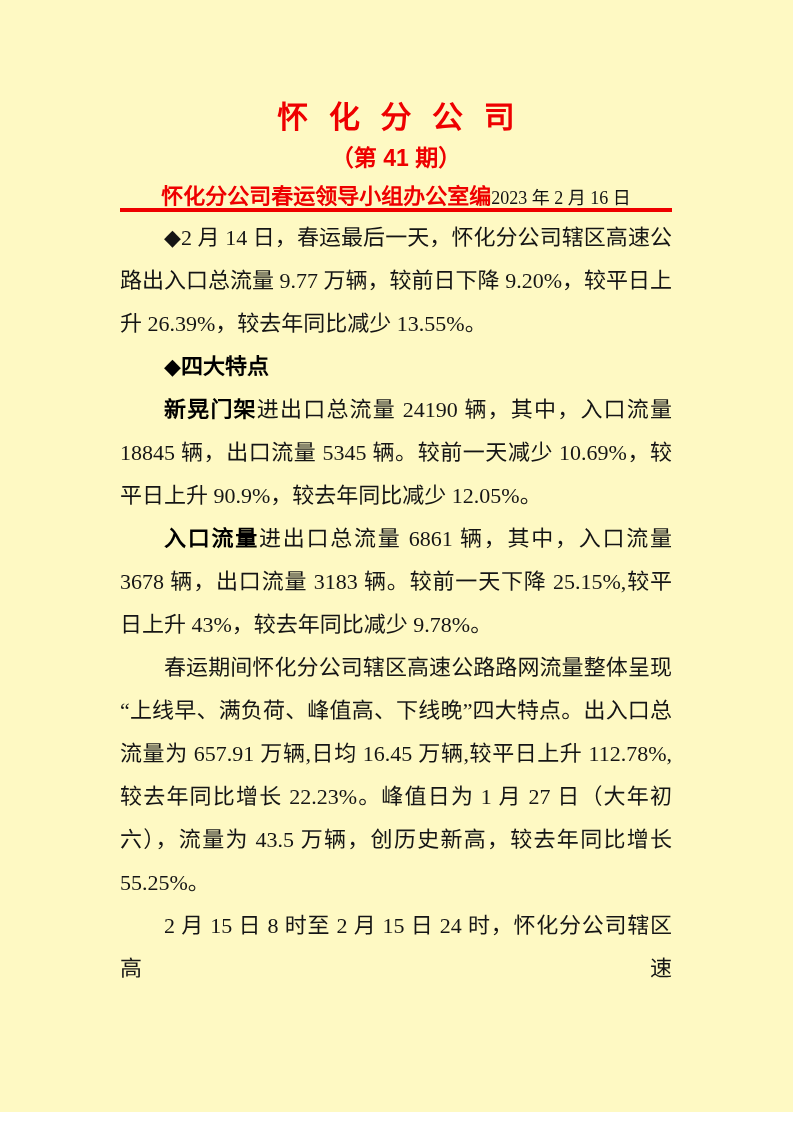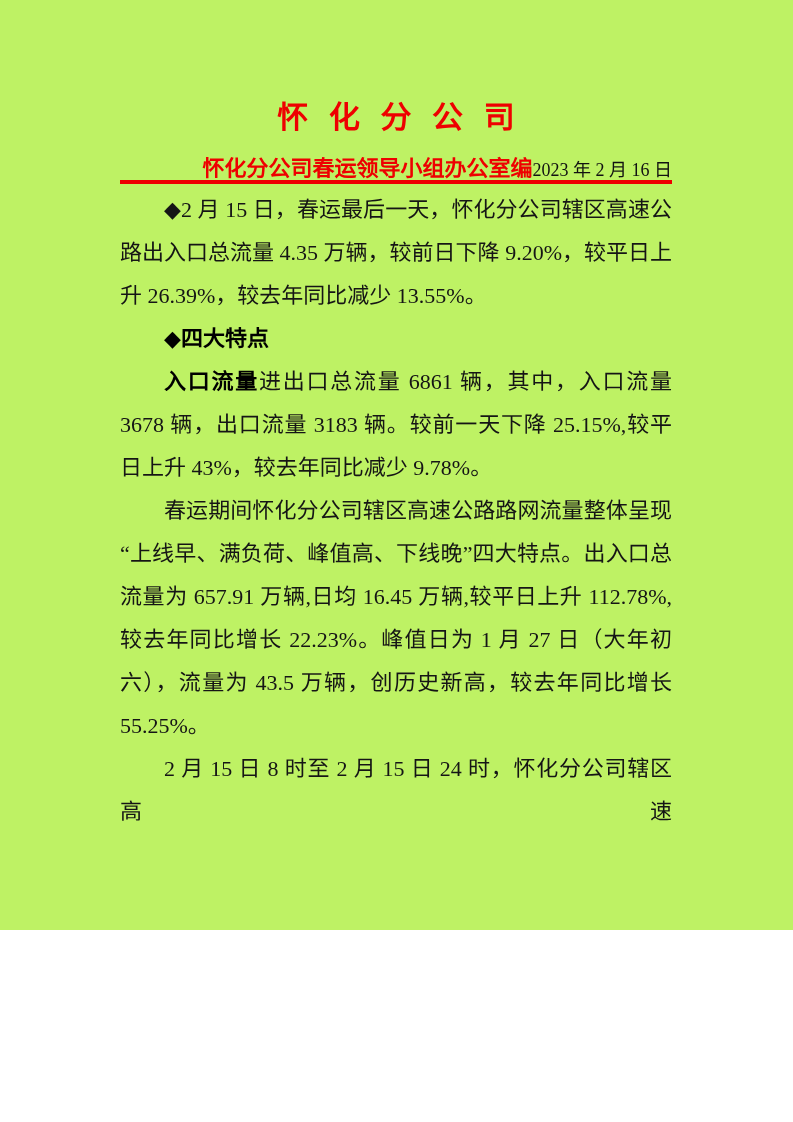--- a/index.html
+++ b/index.html
@@ -3,23 +3,23 @@
 <meta charset="utf-8">
 <style>
   html, body {
     margin: 0;
     padding: 0;
     background: #ffffff;
   }
   .page {
     position: relative;
     width: 793px;
-    height: 930px;
+    height: 1112px;
     margin: 0 auto;
-    background: #bef264;
+    background: #fef9c3;
     overflow: hidden;
     font-family: "Liberation Serif", "DejaVu Serif", serif;
     color: #151515;
   }
   .content {
     padding: 96px 121px 0 120px; 
   }
   
   .title-line {
     margin: 0;
@@ -36,24 +36,24 @@
     margin: 0;
     text-align: center;
     color: var(--accent, #ee0000);
     font-family: "Liberation Sans", "DejaVu Sans", sans-serif;
     font-weight: bold;
     font-size: 23px;
     line-height: 36px;
     white-space: nowrap;
   }
   .editor-row {
-    margin-top: 10px;
+    margin-top: 2px;
     height: 26px;
     display: flex;
-    justify-content: flex-end;
+    justify-content: center;
     align-items: baseline;
   }
   .editor-label {
     color: var(--accent, #ee0000);
     font-family: "Liberation Sans", "DejaVu Sans", sans-serif;
     font-weight: bold;
     font-size: 22px;
     white-space: nowrap;
   }
   .doc-date {
@@ -102,33 +102,35 @@
   }
 </style>
 </head>
 <body>
 
 <div class="page">
   <div class="content">
 
     <header>
       <h1 class="title-line">怀 化 分 公 司</h1>
+      <div class="issue-line">（第 41 期）</div>
       <div class="editor-row">
         <span class="editor-label">怀化分公司春运领导小组办公室编</span>
         <span class="doc-date">2023 年 2 月 16 日</span>
       </div>
       <div class="red-rule"></div>
     </header>
 
     <main class="body-text">
 
-      <p class="para">◆2 月 15 日，春运最后一天，怀化分公司辖区高速公路出入口总流量 4.35 万辆，较前日下降 9.20%，较平日上升 26.39%，较去年同比减少 13.55%。</p>
+      <p class="para">◆2 月 14 日，春运最后一天，怀化分公司辖区高速公路出入口总流量 9.77 万辆，较前日下降 9.20%，较平日上升 26.39%，较去年同比减少 13.55%。</p>
 
       <p class="sub-heading">◆四大特点</p>
 
+      <p class="para"><span class="lead">新晃门架</span><span>进出口总流量 24190 辆，其中，入口流量 18845 辆，出口流量 5345 辆。较前一天减少 10.69%，较平日上升 90.9%，较去年同比减少 12.05%。</span></p>
 
       <p class="para"><span class="lead">入口流量</span><span>进出口总流量 6861 辆，其中，入口流量 3678 辆，出口流量 3183 辆。较前一天下降 25.15%,较平日上升 43%，较去年同比减少 9.78%。</span></p>
 
       <p class="para">春运期间怀化分公司辖区高速公路路网流量整体呈现“上线早、满负荷、峰值高、下线晚”四大特点。出入口总流量为 657.91 万辆,日均 16.45 万辆,较平日上升 112.78%,较去年同比增长 22.23%。峰值日为 1 月 27 日（大年初六），流量为 43.5 万辆，创历史新高，较去年同比增长 55.25%。</p>
 
 
       <p class="para justify-last">2 月 15 日 8 时至 2 月 15 日 24 时，怀化分公司辖区高速</p>
     </main>
 
   </div>

